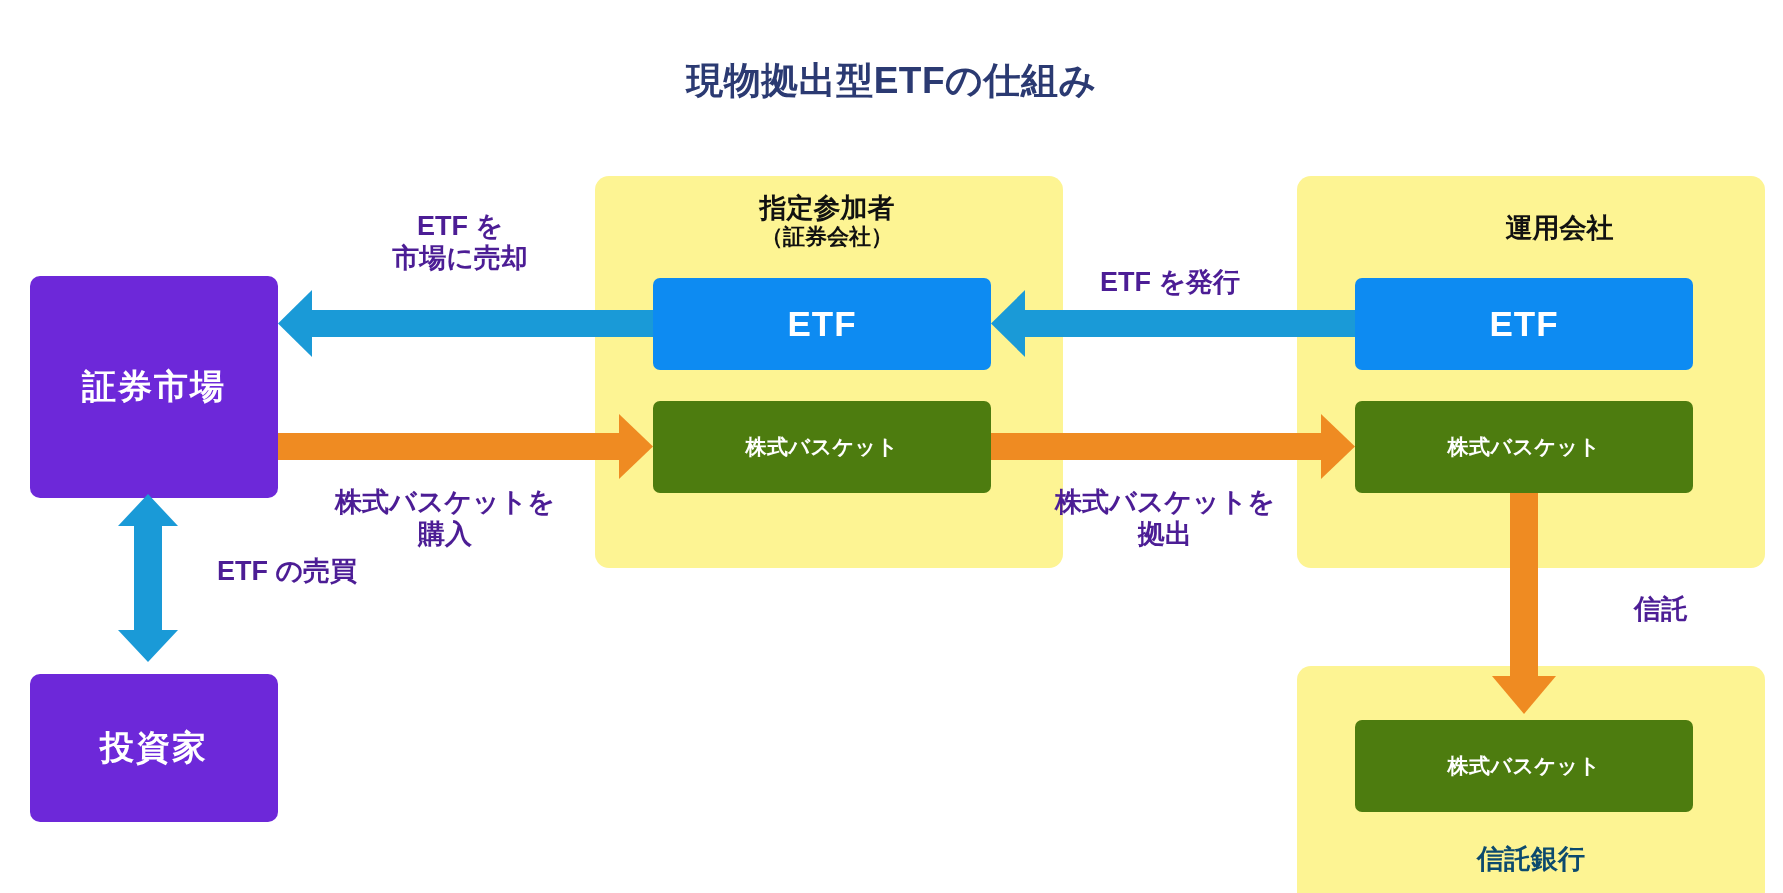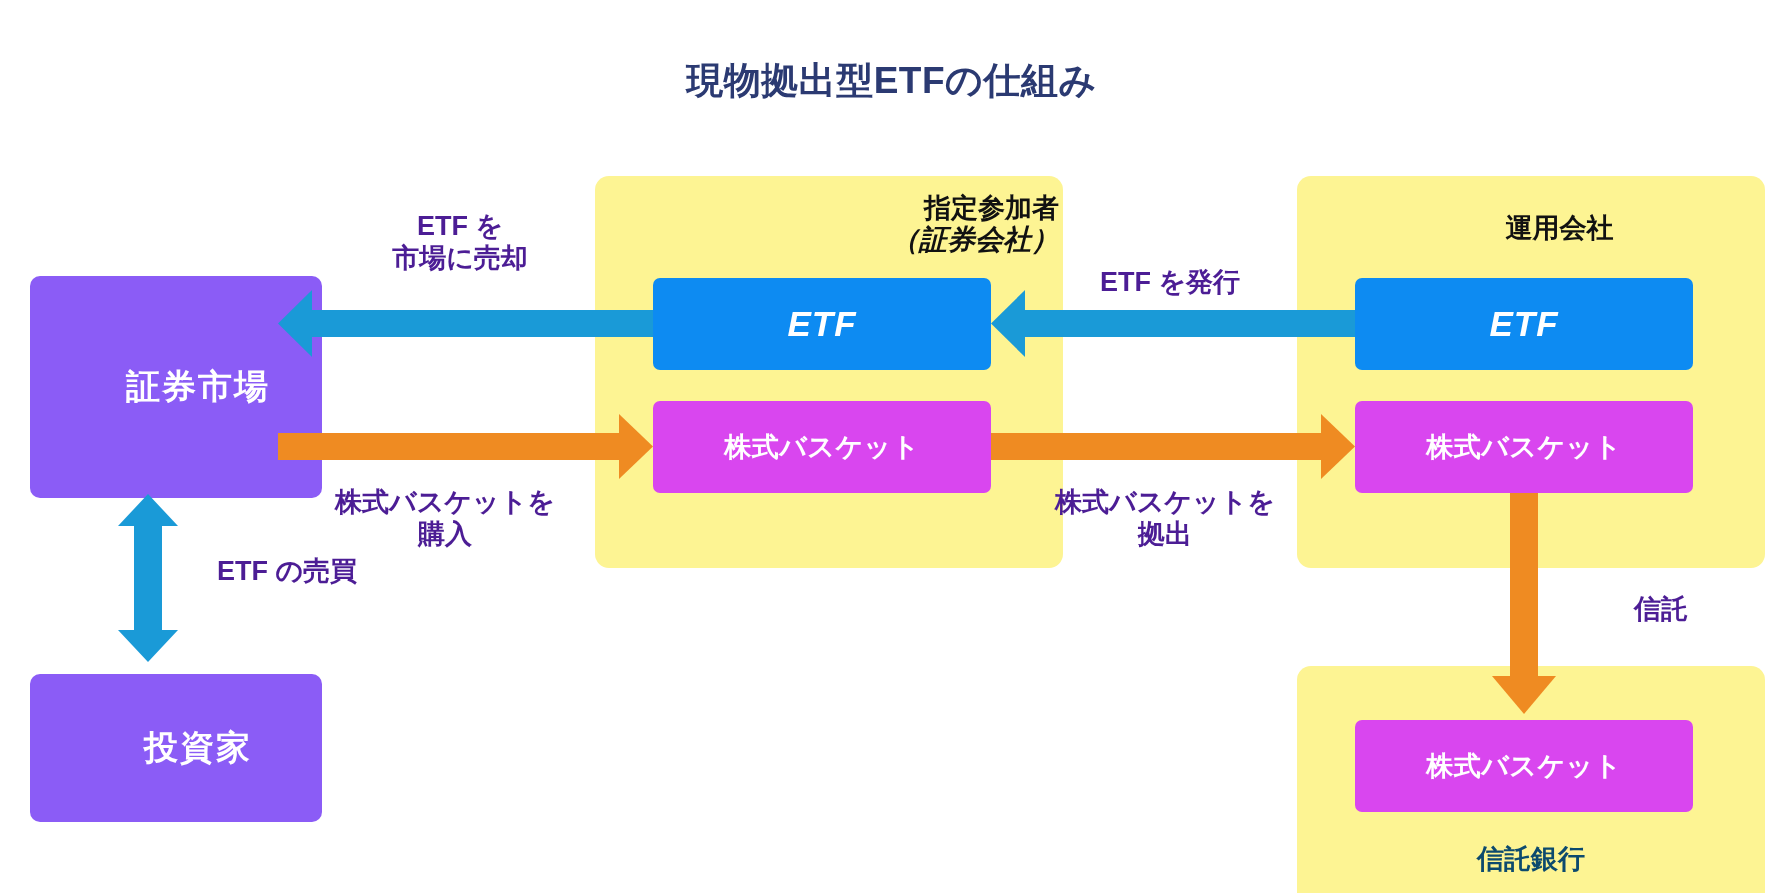--- a/index.html
+++ b/index.html
@@ -42,52 +42,49 @@
   .group-title {
     position: absolute;
     text-align: center;
     color: #111111;
     font-weight: bold;
     font-size: 27px;
     line-height: 1.16;
     white-space: nowrap;
   }
   .group-subtitle {
-    font-size: 28px;
+    font-size: 22px;
     font-weight: bold;
     display: block;
-    font-style: italic;
   }
 
   .node {
     position: absolute;
     border-radius: 7px;
     display: flex;
     align-items: center;
     justify-content: center;
     color: #ffffff;
     font-weight: bold;
     text-align: center;
   }
   .node.navy {
-    background: #8b5cf6;
+    background: #6d28d9;
     border-radius: 10px;
     font-size: 34px;
     letter-spacing: 2px;
-    padding-left: 44px;
   }
   .node.blue {
     background: #0d8bf2;
     font-size: 35px;
     letter-spacing: 1px;
-    font-style: italic;
   }
   .node.green {
-    background: #d946ef;
-    font-size: 27px;
+    background: #4d7c0f;
+    font-size: 21px;
     letter-spacing: 0.5px;
   }
 
   
   .alabel {
     position: absolute;
     color: #4c1d95;
     font-weight: bold;
     font-size: 27px;
     line-height: 1.2;
@@ -115,21 +112,21 @@
   }
 </style>
 </head>
 <body>
 
 <div id="canvas">
 
   <div class="title">現物拠出型ETFの仕組み</div>
 
   <div class="group-box" style="left:595px; top:128px; width:468px; height:392px;"></div>
-  <div class="group-title" style="left:595px; top:145px; width:464px;text-align:right;">
+  <div class="group-title" style="left:595px; top:145px; width:464px;">
     <span>指定参加者</span>
     <span class="group-subtitle">（証券会社）</span>
   </div>
 
   <div class="group-box" style="left:1297px; top:128px; width:468px; height:392px;"></div>
   <div class="group-title" style="left:1297px; top:165px; width:525px;">
     <span>運用会社</span>
   </div>
 
   <div class="group-box" style="left:1297px; top:618px; width:468px; height:242px;"></div>

